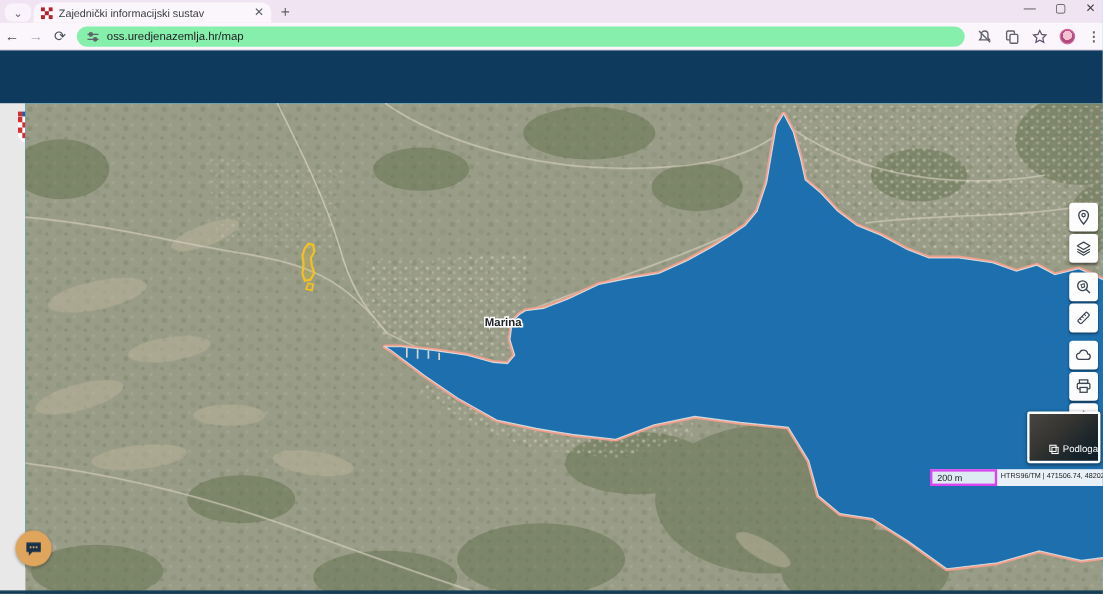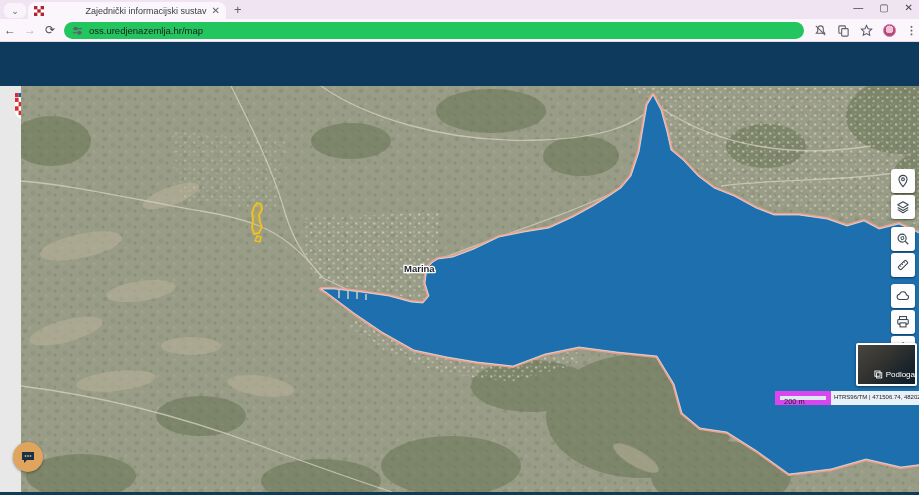--- a/index.html
+++ b/index.html
@@ -3,31 +3,31 @@
 <meta charset="utf-8">
 <style>
   * { margin:0; padding:0; box-sizing:border-box; }
   html,body { width:919px; height:495px; overflow:hidden; }
   body { font-family:"Liberation Sans", sans-serif; position:relative; background:#e8e8e8; }
   #app { position:absolute; inset:0; width:919px; height:495px; }
 
   
   .tabstrip { position:absolute; left:0; top:0; width:919px; height:19px; background:#f0e4f2; display:flex; align-items:flex-end; }
   .tabsearch-btn { width:22px; height:15px; margin:0 2px 1px 4px; border-radius:6px; background:#faf3fb; display:flex; align-items:center; justify-content:center; font-size:9px; color:#5f6368; }
-  .tab { width:198px; height:17px; background:#fbf5fc; border-radius:8px 8px 0 0; display:flex; align-items:center; padding:0 6px; gap:5px;text-align:right; }
+  .tab { width:198px; height:17px; background:#fbf5fc; border-radius:8px 8px 0 0; display:flex; align-items:center; padding:0 6px; gap:5px; }
   .tab-title { font-size:9px; color:#3c4043; white-space:nowrap; overflow:hidden; text-overflow:ellipsis; flex:1; }
   .tab-close { font-size:10px; color:#5f6368; line-height:1; }
   .newtab-btn { font-size:13px; color:#5f6368; margin:0 0 2px 8px; }
   .wincontrols { position:absolute; right:6px; top:1px; display:flex; gap:16px; align-items:center; height:14px; }
   .wincontrols span { font-size:10px; color:#444; line-height:1; }
 
   .toolbar { position:absolute; left:0; top:19px; width:919px; height:23px; background:#fbf5fc; display:flex; align-items:center; border-bottom:1px solid #e4d8e6; }
   .navbtn { width:20px; text-align:center; font-size:12px; color:#4d5156; }
   .navbtn.fwd { color:#b9aec0; }
-  .omnibox { height:17px; flex:0 0 740px; margin-left:4px; background:#22c55e; border-radius:9px; display:flex; align-items:center; padding:0 8px; gap:6px; }
+  .omnibox { height:17px; flex:0 0 740px; margin-left:4px; background:#86efac; border-radius:9px; display:flex; align-items:center; padding:0 8px; gap:6px; }
   .omni-url { font-size:9.5px; color:#202124; }
   .toolbar-icons { display:flex; align-items:center; gap:10px; margin-left:10px; }
   .avatar { width:13px; height:13px; border-radius:50%; background:radial-gradient(circle at 50% 40%, #f4c1d2 0 45%, #b14b7f 46% 100%); border:1.5px solid #d36a9e; }
 
   
   .appheader { position:absolute; left:0; top:42px; width:919px; height:44px; background:#0e3a5d; display:flex; align-items:center; }
   .coa { position:absolute; left:14px; top:50px; }
   .ministry { position:absolute; left:40px; top:53px; color:#fff; }
   .ministry .l1 { font-size:6.5px; font-weight:bold; letter-spacing:.2px; }
   .ministry .l2 { font-size:6.5px; font-weight:bold; margin-top:3px; }
@@ -51,21 +51,21 @@
   
   .chatbtn { position:absolute; left:13px; top:442px; width:30px; height:30px; border-radius:50%; background:#e0a55c; display:flex; align-items:center; justify-content:center; box-shadow:0 1px 3px rgba(0,0,0,.4); }
 
   
   .podloga { position:absolute; right:2px; top:343px; width:61px; height:43px; border:2px solid #fff; border-radius:2px; box-shadow:0 1px 3px rgba(0,0,0,.5);
              background:linear-gradient(140deg,#6d6154 0%,#4d463c 40%,#222d33 75%,#15242e 100%); }
   .podloga .shade { position:absolute; inset:0; background:rgba(10,20,30,.35); }
   .podloga .plabel { position:absolute; left:16px; right:0; bottom:5px; display:flex; align-items:center; justify-content:center; gap:3px; color:#fff; font-size:8px; }
 
   
-  .scalebox { position:absolute; left:775px; top:391px; width:56px; height:14px; background:rgba(255,255,255,.85); border:5px solid #d946ef; font-size:7.5px; color:#222; padding:1px 0 0 4px; }
+  .scalebox { position:absolute; left:775px; top:391px; width:56px; height:14px; background:rgba(255,255,255,.85); border:2px solid #d946ef; font-size:7.5px; color:#222; padding:1px 0 0 4px; }
   .coordbox { position:absolute; left:831px; top:391px; width:88px; height:14px; background:rgba(255,255,255,.9); font-size:6px; color:#222; padding:3px 0 0 3px; white-space:nowrap; }
 
   .bottomline { position:absolute; left:0; top:492px; width:919px; height:3px; background:#123c55; }
 
   svg { display:block; }
 </style>
 </head>
 <body>
 
 <div id="app">

